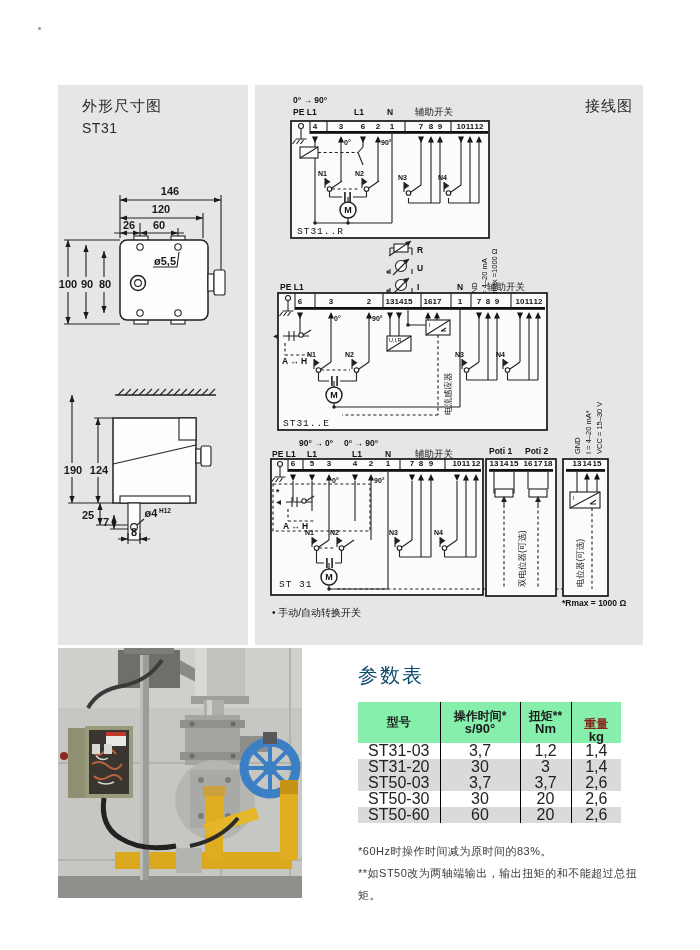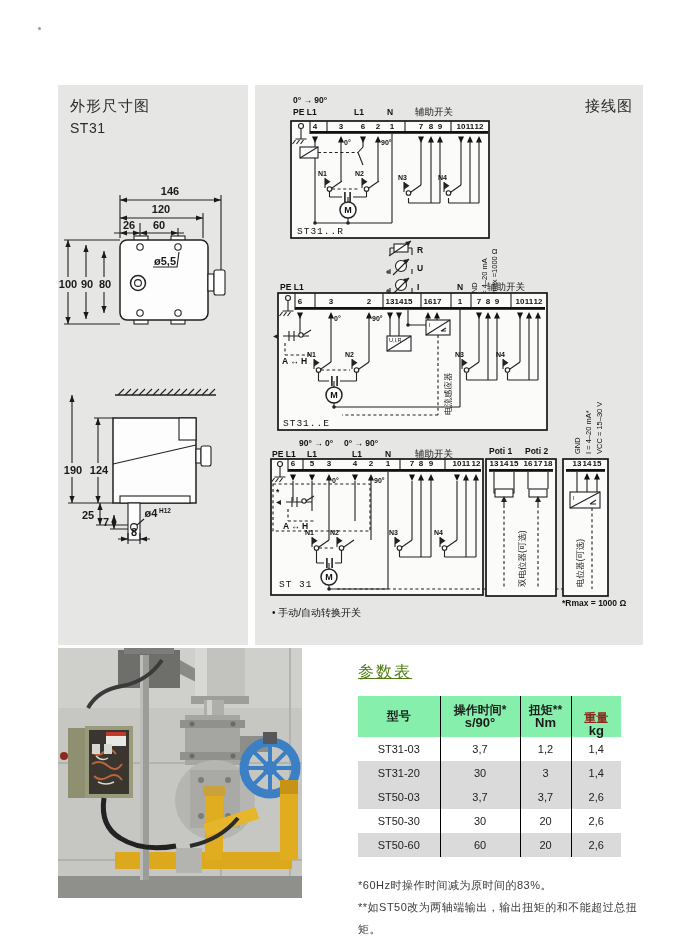--- a/index.html
+++ b/index.html
@@ -2,21 +2,21 @@
 <html><head>
 <meta charset="utf-8">
 <style>
   html,body{margin:0;padding:0;background:#fff;}
   .page{position:relative;width:700px;height:950px;background:#ffffff;overflow:hidden;
         font-family:"Liberation Sans",sans-serif;color:#1c1c1c;}
   .corner-dot{position:absolute;left:38px;top:27px;width:3px;height:3px;background:#999;border-radius:50%;}
   .panel{position:absolute;background:#E6E6E4;}
   .panel-left{left:58px;top:85px;width:190px;height:560px;}
   .panel-right{left:255px;top:85px;width:388px;height:560px;}
-  .dim-title{position:absolute;left:12px;top:12px;font-size:15px;color:#2a2a2a;letter-spacing:1px;}
+  .dim-title{position:absolute;left:24px;top:12px;font-size:15px;color:#2a2a2a;letter-spacing:1px;}
   .dim-title .l2{font-size:14px;margin-top:4px;letter-spacing:0.5px;}
   .wiring-title{position:absolute;right:10px;top:12px;font-size:15px;color:#2a2a2a;letter-spacing:1px;}
   svg{position:absolute;left:0;top:0;}
   
   .w{stroke:#222;fill:none;stroke-width:1.1px;}
   .w2{stroke:#222;fill:none;stroke-width:1.6px;}
   .dash{stroke-dasharray:3,2.6;}
   .fl{fill:#222;stroke:none;}
   .oc{fill:#fdfdfd;stroke:#222;stroke-width:1.1px;}
   .box{fill:#FBFBFA;stroke:#161616;stroke-width:1.7px;}
@@ -28,28 +28,28 @@
   .nsw{font:bold 7px "Liberation Sans",sans-serif;fill:#111;}
   .dlbl{font:9.5px "Liberation Mono","DejaVu Sans Mono",monospace;fill:#111;letter-spacing:1px;}
   .rot{font:7.5px "Liberation Sans",sans-serif;fill:#111;}
   .rotcn{font:8.5px "Liberation Sans",sans-serif;fill:#111;}
   .tiny{font:5.5px "Liberation Sans",sans-serif;fill:#111;}
   .mot{font:bold 9px "Liberation Sans",sans-serif;fill:#111;text-anchor:middle;}
   .dimtx{font:bold 11px "Liberation Sans",sans-serif;fill:#1a1a1a;text-anchor:middle;}
   .dimsup{font:bold 6.5px "Liberation Sans",sans-serif;fill:#1a1a1a;}
   
   .params{position:absolute;left:358px;top:662px;width:290px;}
-  .params-title{font-size:16px;color:#4d7c0f;letter-spacing:2px;text-decoration:underline;}
+  .params-title{font-size:20px;color:#0c4a6e;letter-spacing:2px;}
   table.pt{border-collapse:collapse;margin-top:13px;table-layout:fixed;width:263px;}
   table.pt th,table.pt td{padding:0;text-align:center;}
   table.pt th{background:#86efac;height:34px;vertical-align:middle;}
   table.pt th .main{font-size:12px;font-weight:bold;color:#1c1c1c;line-height:13px;}
   table.pt th .unit{font-size:13px;font-weight:bold;color:#1c1c1c;line-height:12px;}
   table.pt th .wred{color:#8A241C;margin-top:16px;}
-  table.pt td{font-size:11px;color:#222;height:24px;line-height:16px;}
+  table.pt td{font-size:16px;color:#222;height:16px;line-height:16px;}
   table.pt .c2,table.pt .c3,table.pt .c4{border-left:1.6px solid #000;}
   tr.alt td{background:#DADADA;}
   .fnotes{margin-top:17px;font-size:11px;color:#3a3a3a;line-height:22px;letter-spacing:0.5px;}
 </style>
 </head>
 <body>
 
 <div class="page">
   <div class="corner-dot"></div>
 

